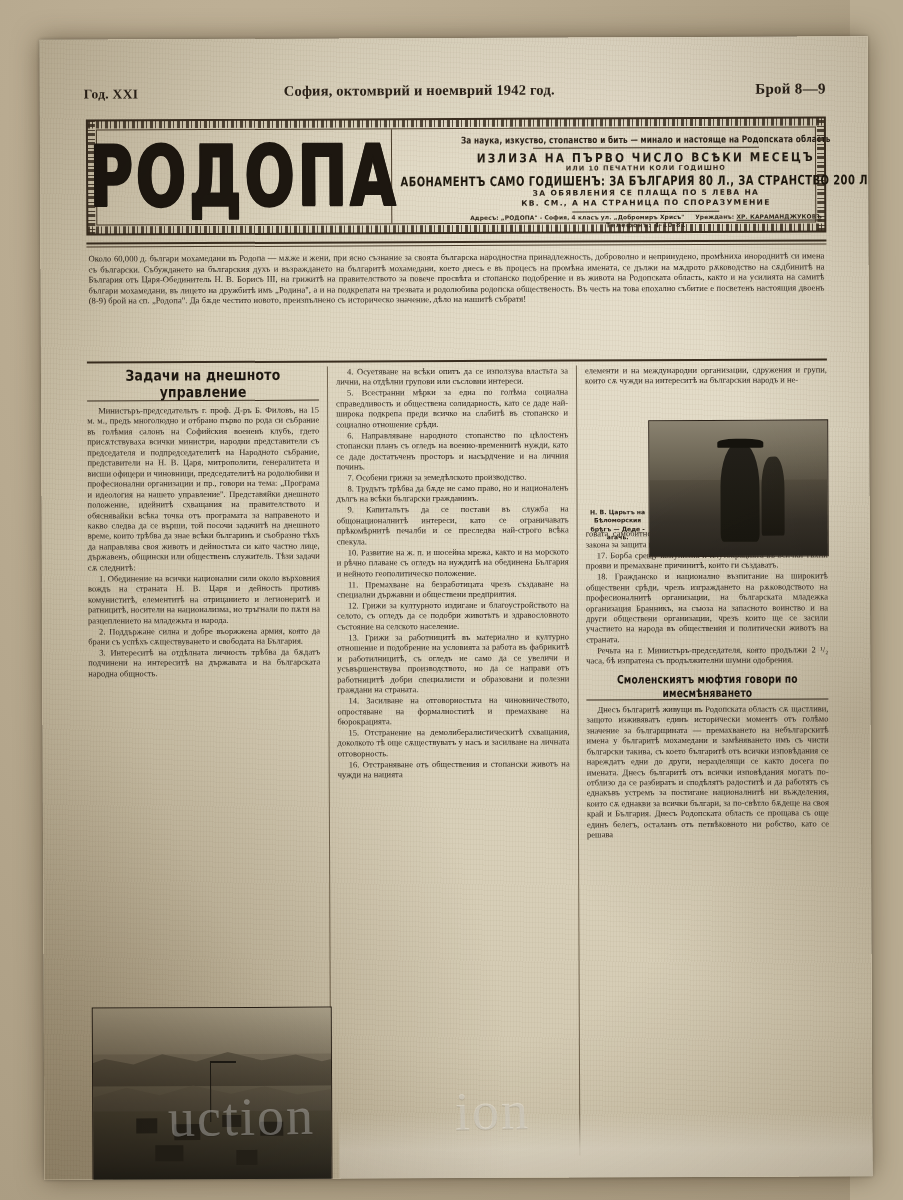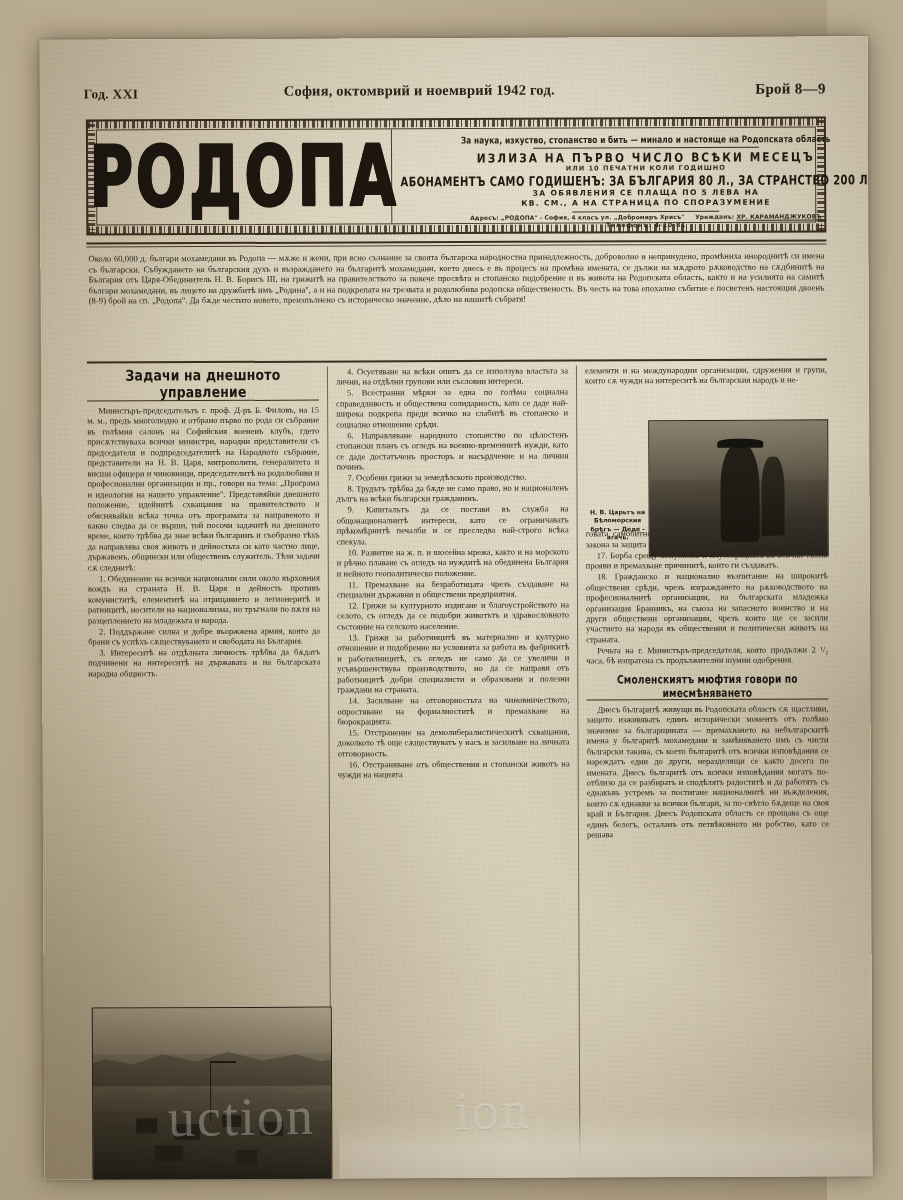--- a/index.html
+++ b/index.html
@@ -5,20 +5,21 @@
   html,body{margin:0;padding:0;}
   body{
     width:903px;height:1200px;overflow:hidden;
     background:#b9ac92;
     font-family:"Liberation Serif",serif;
   }
   
   #scan-root{position:relative;width:827px;height:1200px;
     background:
       radial-gradient(ellipse at 30% 20%, #c2b49a 0%, #b5a78d 45%, #a4967c 100%);
+    padding-left: 23px;
   }
   #paper{
     position:absolute;left:42px;top:38px;width:828px;height:1140px;
     background:
       radial-gradient(ellipse at 72% 8%, #e8e1cf 0%, #ded6c1 38%, #cdc3aa 78%, #bfb49a 100%);
     box-shadow:0 0 26px rgba(60,45,25,.55), 0 0 4px rgba(0,0,0,.35);
     transform:rotate(-0.25deg);
     overflow:hidden;
   }
   

